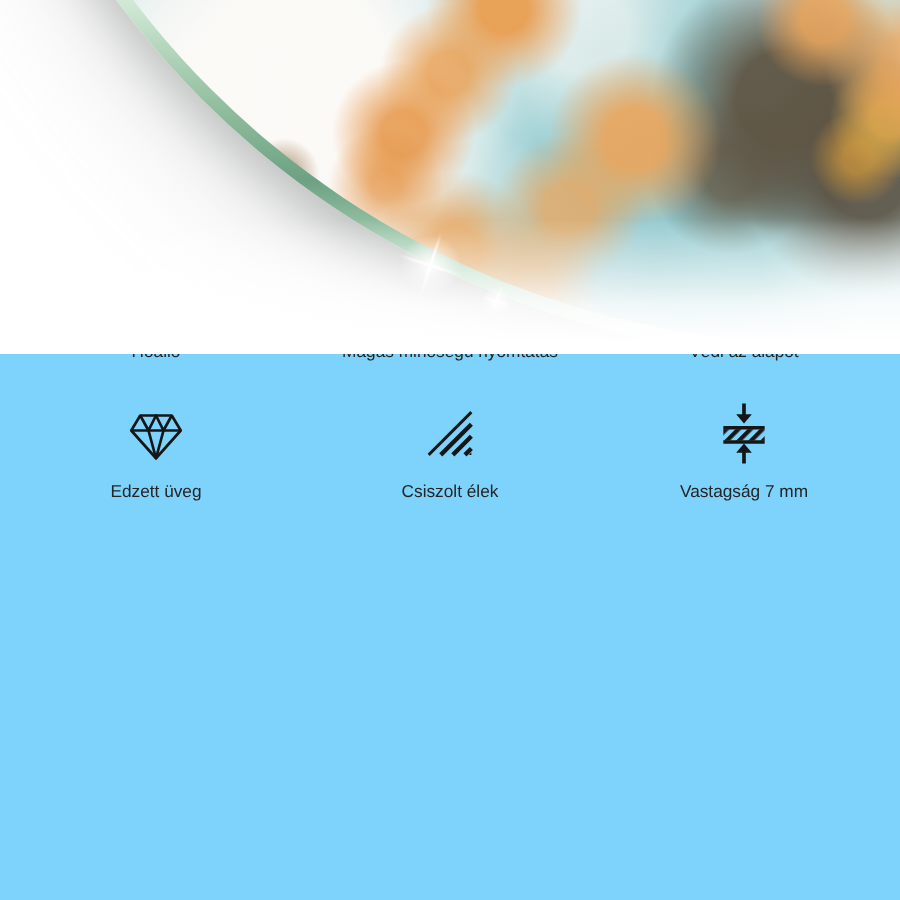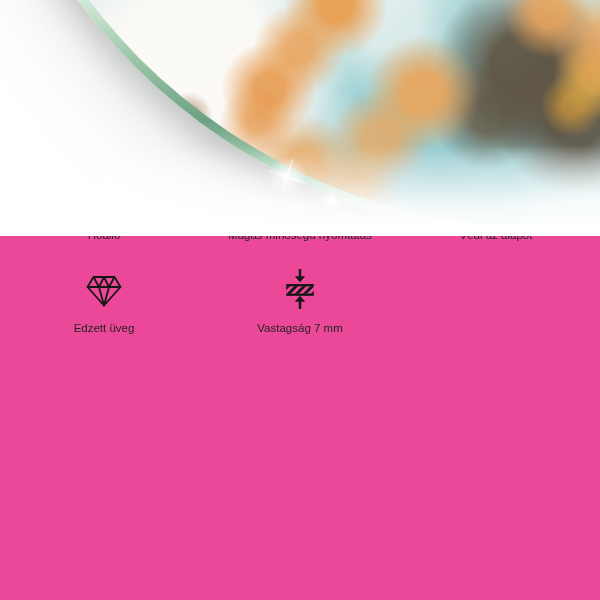--- a/index.html
+++ b/index.html
@@ -1,18 +1,18 @@
 <!DOCTYPE html>
 <html><head>
 <meta charset="utf-8">
 <style>
   html,body{margin:0;padding:0;background:#fff;}
   .page{
     position:relative;width:600px;height:600px;margin:0 auto;overflow:hidden;
-    background:#ec4899;font-family:"Liberation Sans",sans-serif;
+    background:#7dd3fc;font-family:"Liberation Sans",sans-serif;
   }
   
   .hero{position:absolute;left:0;top:0;width:600px;height:236px;overflow:hidden;background:#fff;}
   .glass-edge{
     position:absolute;left:-38px;top:-938px;width:1176px;height:1176px;border-radius:50%;z-index:1;
     background:linear-gradient(to bottom,#eef7f0 74%,#cfe8d5 80%,#8fbd9d 86%,#6da183 90%,#b7dcc1 95%,#e6f3e9 99%);
     box-shadow:0 16px 30px rgba(125,132,128,.38),0 40px 80px rgba(150,156,152,.25);
   }
   .marble{
     position:absolute;left:-29px;top:-929px;width:1158px;height:1158px;border-radius:50%;z-index:2;
@@ -139,20 +139,32 @@
         <svg width="40" height="38" viewBox="0 0 40 38">
           <path class="icon-stroke" stroke-width="1.8" stroke-linejoin="round" d="M20 35.5 L3.5 17 L9.5 7 L30.5 7 L36.5 17 Z"></path>
           <line class="icon-stroke" x1="3.5" y1="17" x2="36.5" y2="17" stroke-width="1.8"></line>
           <path class="icon-stroke" stroke-width="1.8" stroke-linejoin="round" d="M9.5 7 L15 17 L20 7 L25 17 L30.5 7"></path>
           <path class="icon-stroke" stroke-width="1.8" stroke-linejoin="round" d="M15 17 L20 35.5 L25 17"></path>
         </svg>
       </div>
       <div class="feature-label">Edzett üveg</div>
     </div>
 
+    <div class="feature">
+      <div class="icon-box">
+        <svg width="38" height="38" viewBox="0 0 40 40">
+          <line class="icon-stroke" x1="5" y1="35" x2="35" y2="5" stroke-width="2"></line>
+          <line class="icon-stroke" x1="13.5" y1="35" x2="35" y2="13.5" stroke-width="3"></line>
+          <line class="icon-stroke" x1="22" y1="35" x2="35" y2="22" stroke-width="3"></line>
+          <line class="icon-stroke" x1="30.5" y1="35" x2="35" y2="30.5" stroke-width="3"></line>
+          <polygon points="33.2,35 35,35 35,33.2" fill="#161616"></polygon>
+        </svg>
+      </div>
+      <div class="feature-label">Csiszolt élek</div>
+    </div>
 
     <div class="feature">
       <div class="icon-box">
         <svg width="38" height="46" viewBox="0 0 40 46">
           <defs>
             <pattern id="hatch" patternUnits="userSpaceOnUse" width="6" height="6" patternTransform="rotate(45)">
               <rect width="3" height="6" fill="#161616"></rect>
             </pattern>
           </defs>
           <line class="icon-stroke" x1="20" y1="2" x2="20" y2="10" stroke-width="2.6"></line>

